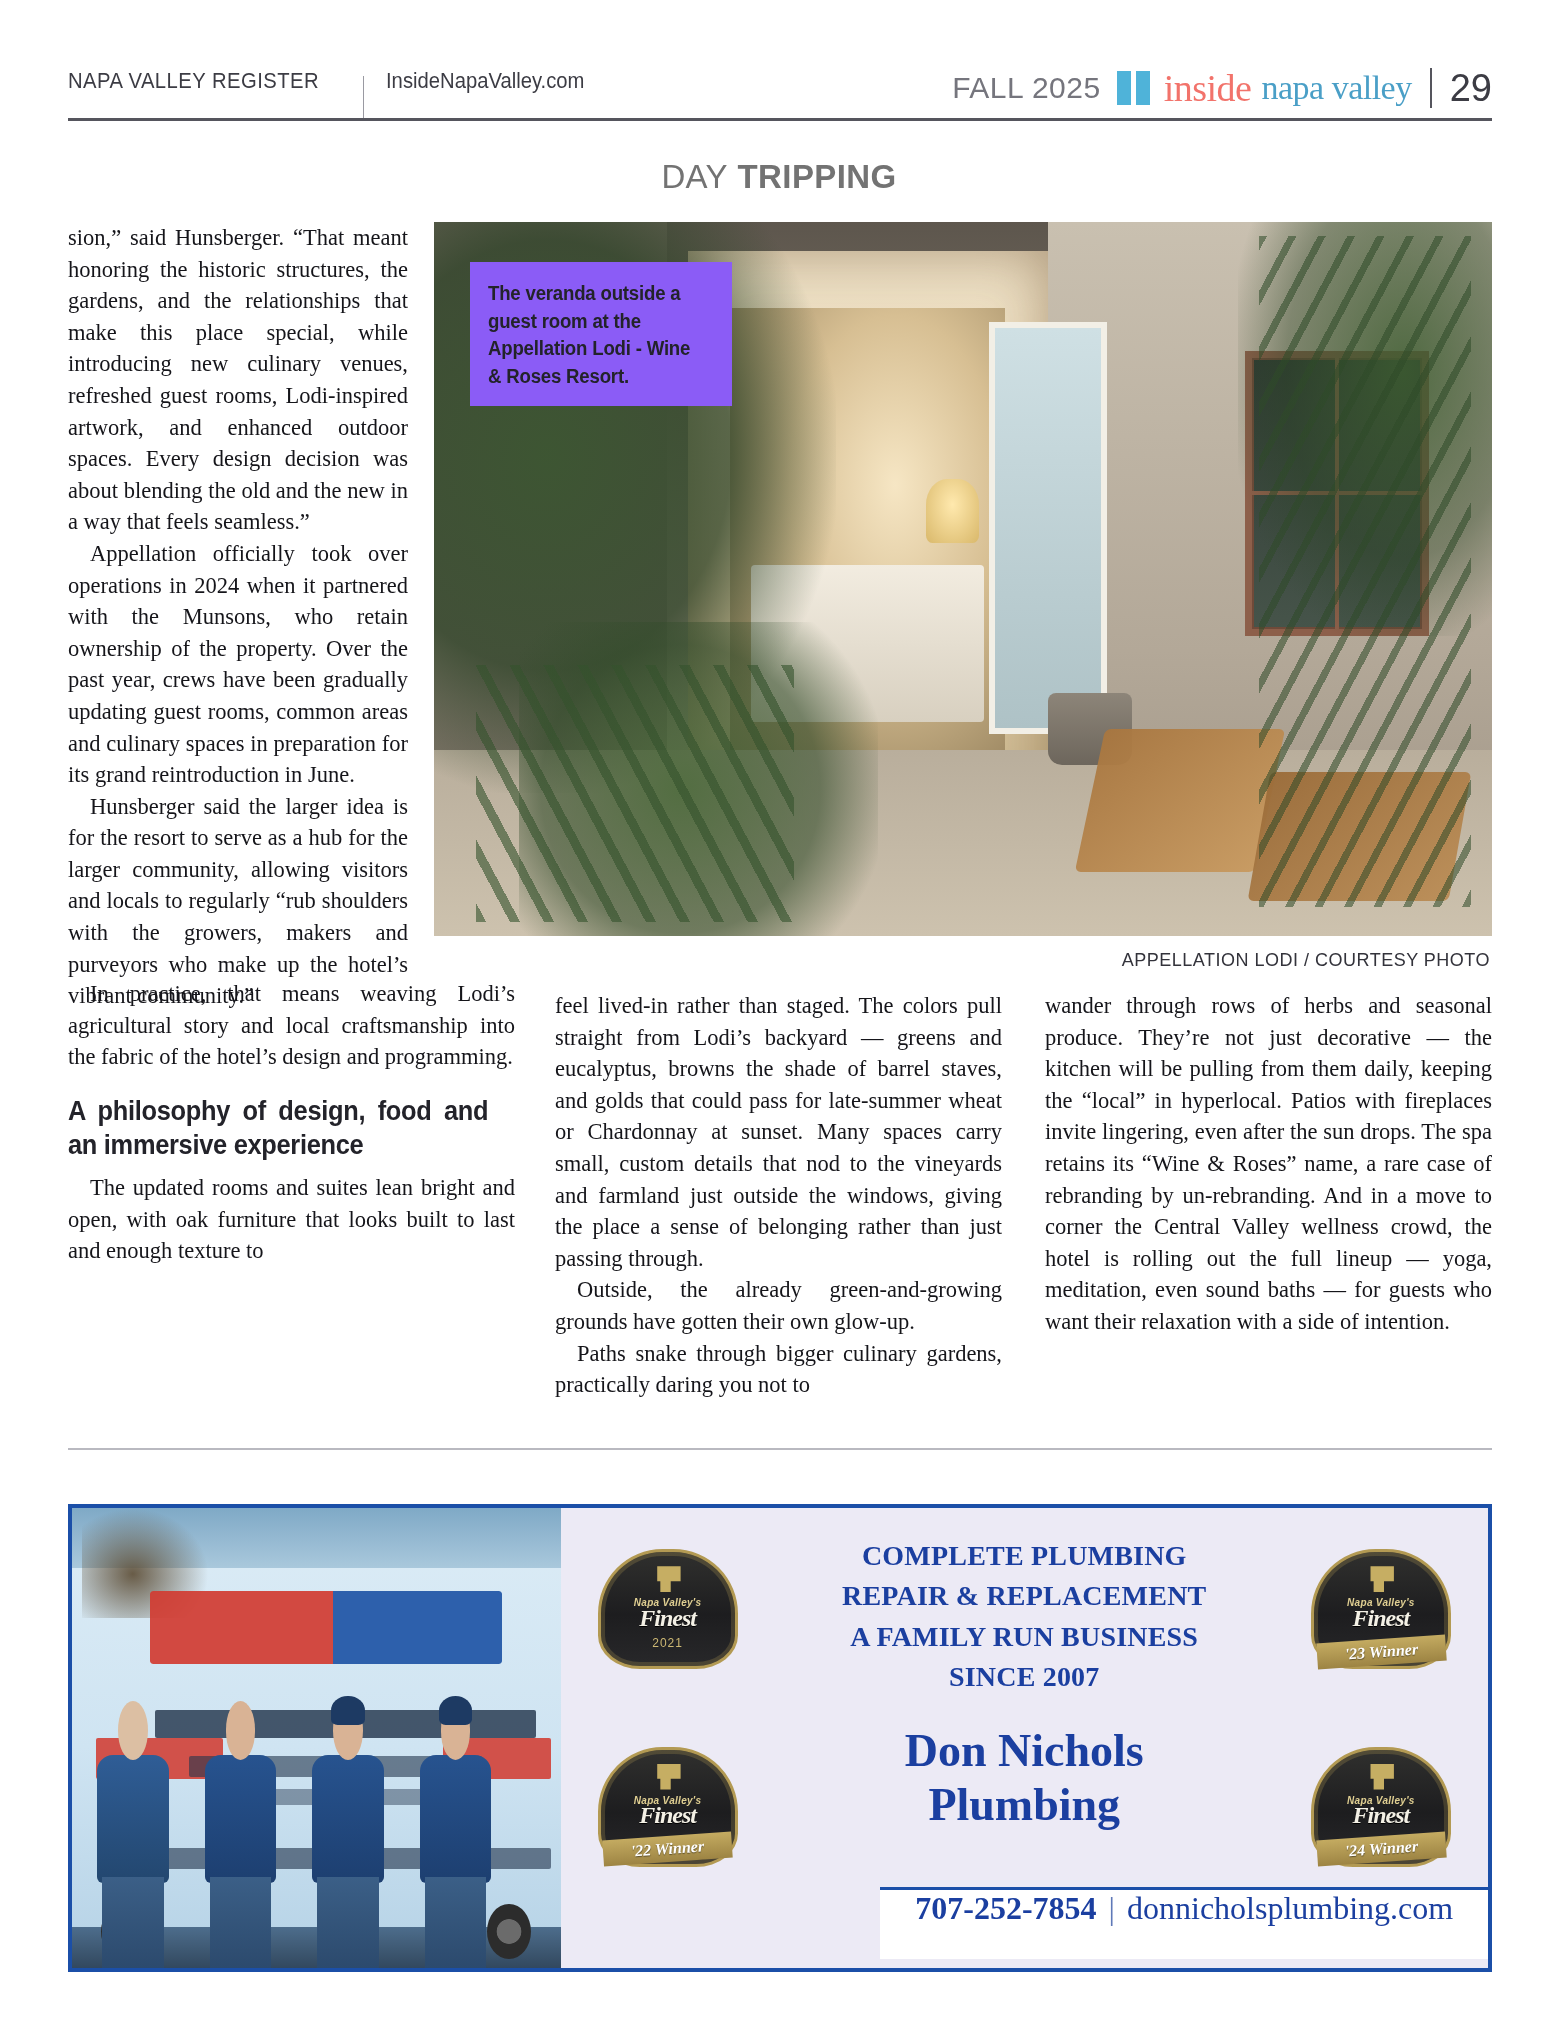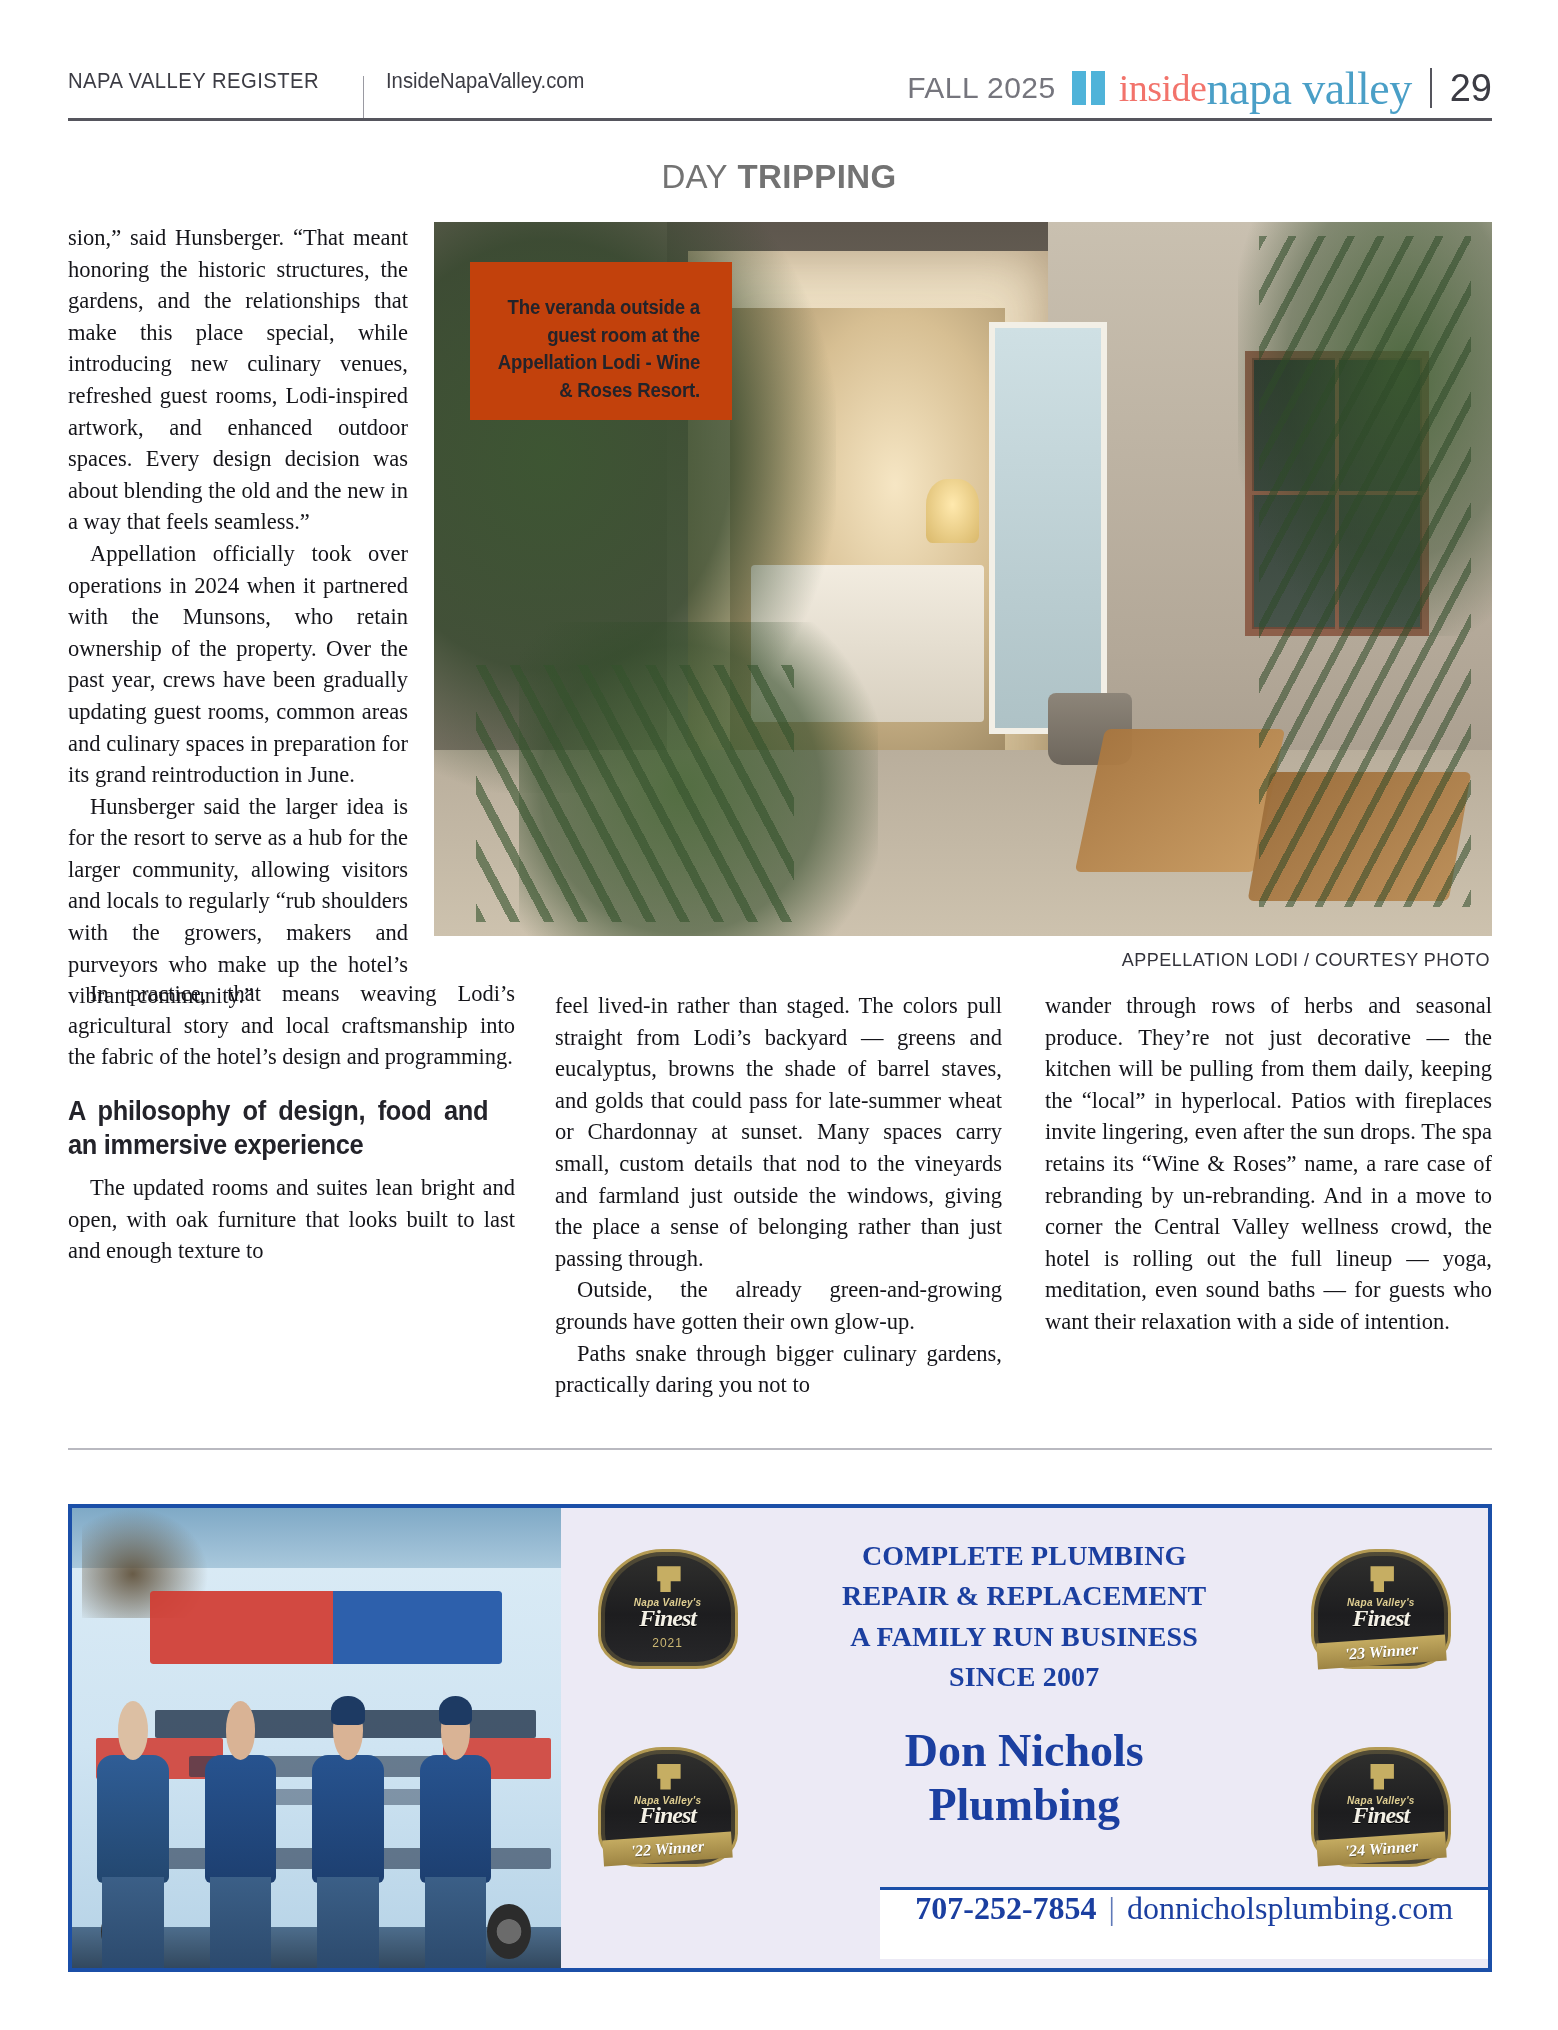--- a/index.html
+++ b/index.html
@@ -17,21 +17,21 @@
           color:#3c3c44;font-weight:400;transform:scaleX(.92);transform-origin:left;}
   .mh-divider{width:1px;height:42px;background:#9a9aa2;margin:0 22px;position:relative;top:8px;}
   .mh-site{font-family:"Liberation Sans",sans-serif;font-size:22px;color:#3c3c44;
            transform:scaleX(.92);transform-origin:left;}
   .mh-right{position:absolute;right:0;top:0;display:flex;align-items:center;height:52px;}
   .mh-issue{font-family:"Liberation Sans",sans-serif;font-size:30px;color:#75757d;
             letter-spacing:.5px;margin-right:16px;}
   .logo-bars{display:flex;gap:5px;margin-right:14px;}
   .logo-bars i{display:block;width:14px;height:34px;background:#4fb3d9;}
   .logo-word1{font-family:"Liberation Serif",serif;font-size:38px;color:#f2736b;letter-spacing:-.5px;}
-  .logo-word2{font-family:"Liberation Serif",serif;font-size:46px;color:#4a9fc7;letter-spacing:-.5px;}
+  .logo-word2{font-family:"Liberation Serif",serif;font-size:34px;color:#4a9fc7;letter-spacing:-.5px;margin-left:10px;}
   .mh-divider2{width:2px;height:40px;background:#55555d;margin:0 18px;}
   .mh-page{font-family:"Liberation Sans",sans-serif;font-size:38px;color:#3c3c44;}
   .mh-rule{position:absolute;left:68px;top:118px;width:1424px;height:3px;background:#55555d;}
 
   
   .sect{position:absolute;left:0;top:158px;width:1558px;text-align:center;
         font-family:"Liberation Sans",sans-serif;font-size:33px;color:#737373;letter-spacing:.4px;}
   .sect .light{font-weight:300;}
   .sect .bold{font-weight:700;}
 
@@ -74,22 +74,22 @@
      background:radial-gradient(ellipse at 35% 45%,rgba(58,84,48,.95) 0%,rgba(44,66,38,.75) 45%,rgba(30,46,28,0) 72%);}
   .ph-fol2{position:absolute;left:8%;bottom:-8%;width:34%;height:52%;
      background:radial-gradient(ellipse at 45% 45%,rgba(74,104,58,.92) 0%,rgba(50,76,42,.6) 50%,rgba(40,60,34,0) 75%);}
   .ph-fol3{position:absolute;right:-2%;top:-4%;width:26%;height:62%;
      background:radial-gradient(ellipse at 60% 40%,rgba(60,92,48,.85) 0%,rgba(44,70,38,.45) 50%,rgba(40,60,34,0) 76%);}
   .ph-vine{position:absolute;right:2%;top:2%;width:20%;height:94%;
      background:repeating-linear-gradient(118deg,rgba(46,74,40,.55) 0 7px,rgba(46,74,40,0) 7px 26px);}
   .ph-leafbl{position:absolute;left:4%;bottom:2%;width:30%;height:36%;
      background:repeating-linear-gradient(62deg,rgba(52,82,44,.6) 0 9px,rgba(52,82,44,0) 9px 30px);}
 
-  .capbox{position:absolute;left:470px;top:262px;width:228px;background:#c2410c;
-          padding:32px 16px 16px 18px;text-align:right;}
+  .capbox{position:absolute;left:470px;top:262px;width:228px;background:#8b5cf6;
+          padding:18px 16px 16px 18px;}
   .capbox p{margin:0;font-family:"Liberation Sans",sans-serif;font-weight:700;
             font-size:20px;line-height:1.38;color:#23232a;transform:scaleX(.93);
             transform-origin:left;letter-spacing:-.2px;}
 
   .credit{position:absolute;right:68px;top:950px;width:700px;text-align:right;
           font-family:"Liberation Sans",sans-serif;font-size:18px;color:#33333b;letter-spacing:.5px;}
 
   
   .col{position:absolute;font-family:"Liberation Serif",serif;font-size:22.5px;
        line-height:31.6px;text-align:justify;color:#15151a;}

